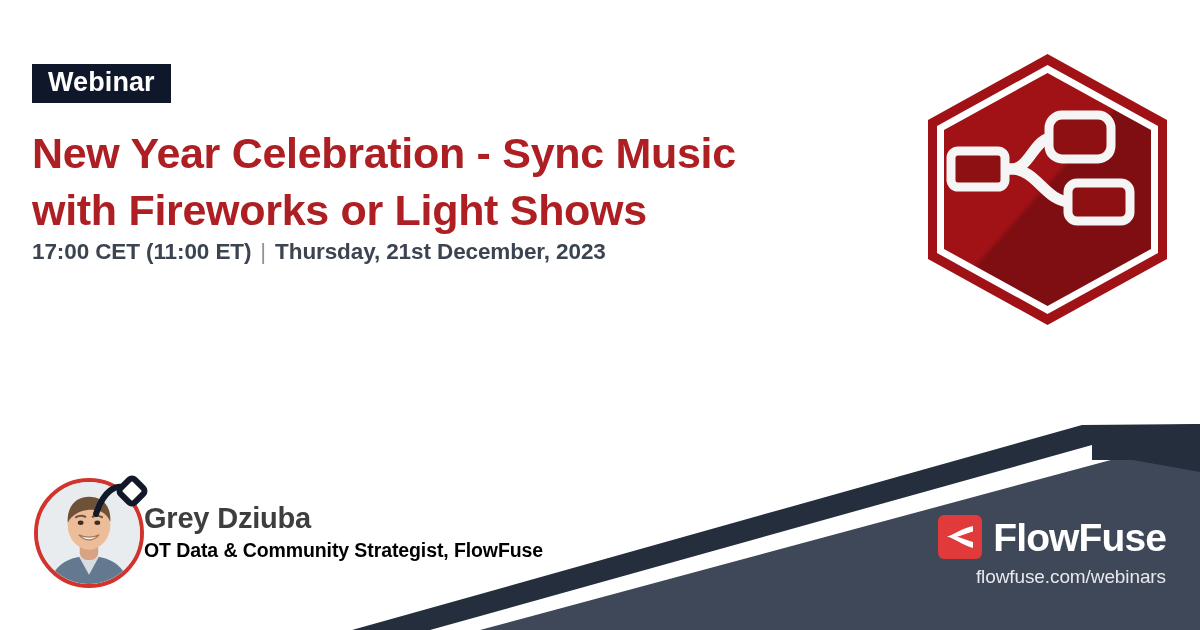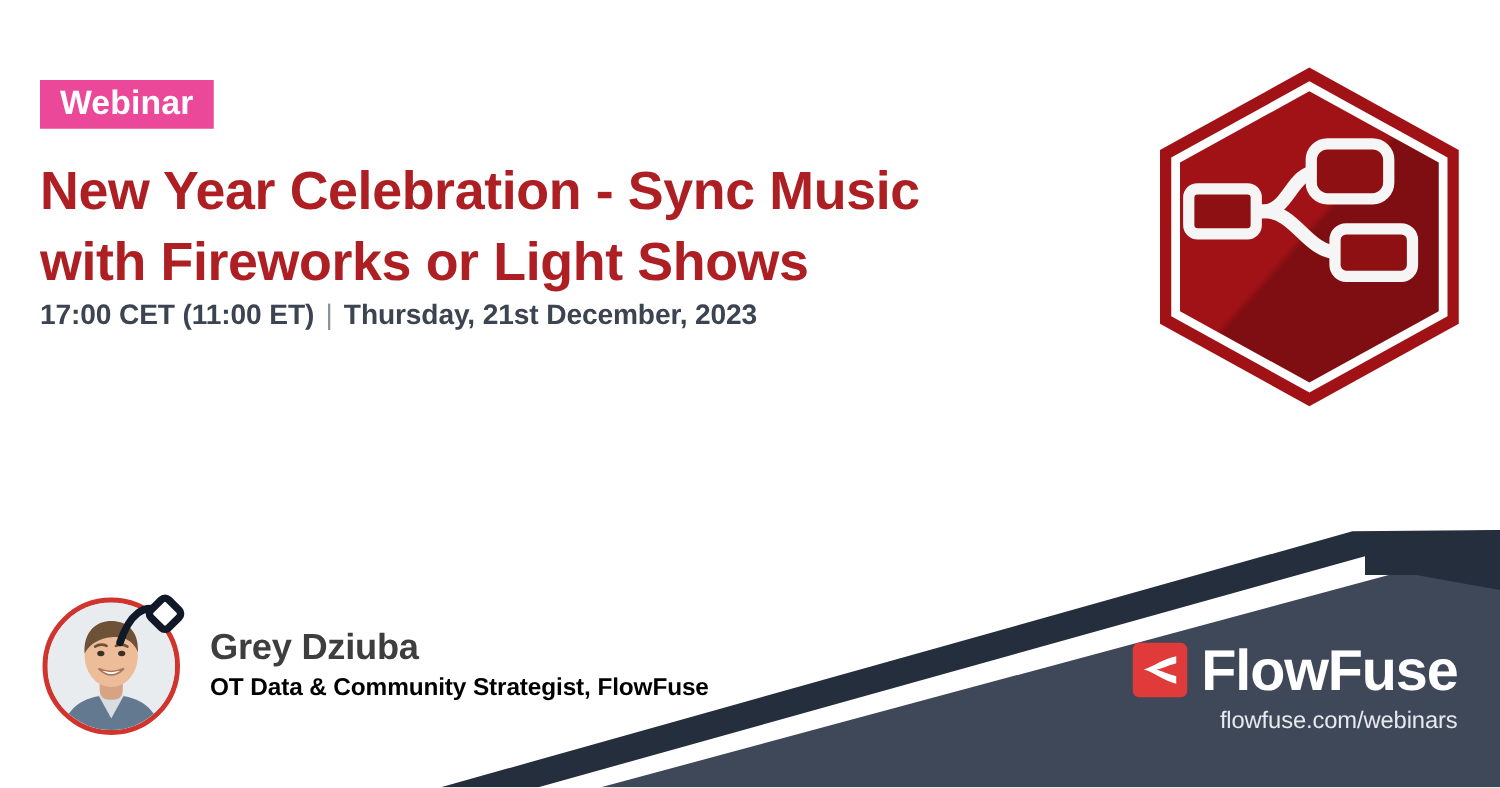--- a/index.html
+++ b/index.html
@@ -32,21 +32,21 @@
   }
 
   
   .content {
     position:absolute;
     left:32px; top:64px;
     width:840px;
   }
   .badge {
     display:inline-block;
-    background:#ec4899;
+    background:#0f172a;
     color:#ffffff;
     font-size:27px;
     font-weight:700;
     letter-spacing:0.1px;
     padding:5px 16px 7px 16px;
     line-height:1.0;
   }
   .title {
     margin:22px 0 0 0;
     color:#AD1F23;
@@ -94,21 +94,20 @@
   .avatar-photo {
     position:absolute;
     left:0; top:0; right:0; bottom:0;
   }
   .node-accent {
     position:absolute;
     left:58px; top:-4px;
     width:64px; height:48px;
   }
   .speaker-text {
-    margin-left:24px;
     padding-bottom:2px;
   }
   .speaker-name {
     color:#3E3E3E;
     font-size:29px;
     font-weight:700;
     line-height:1.15;
     letter-spacing:-0.2px;
   }
   .speaker-role {
@@ -130,21 +129,21 @@
     align-items:center;
     justify-content:flex-end;
   }
   .ff-mark {
     width:44px; height:44px;
     flex:0 0 44px;
   }
   .ff-word {
     margin-left:11px;
     color:#ffffff;
-    font-size:46px;
+    font-size:39px;
     font-weight:700;
     line-height:1;
     letter-spacing:-0.9px;
   }
   .ff-url {
     margin-top:7px;
     color:#E7E9EC;
     font-size:19px;
     font-weight:400;
     letter-spacing:-0.1px;

